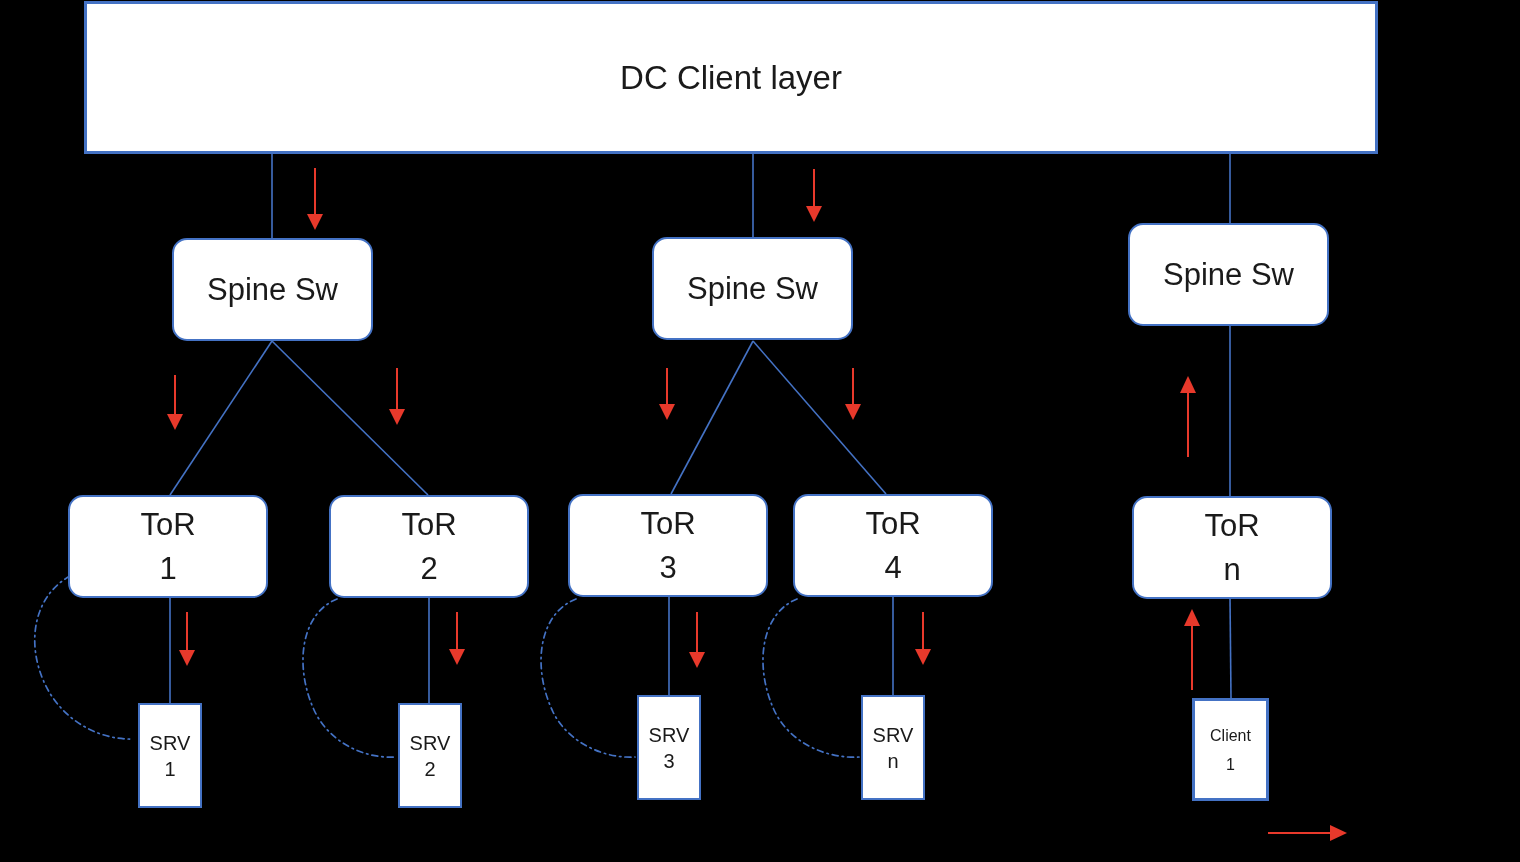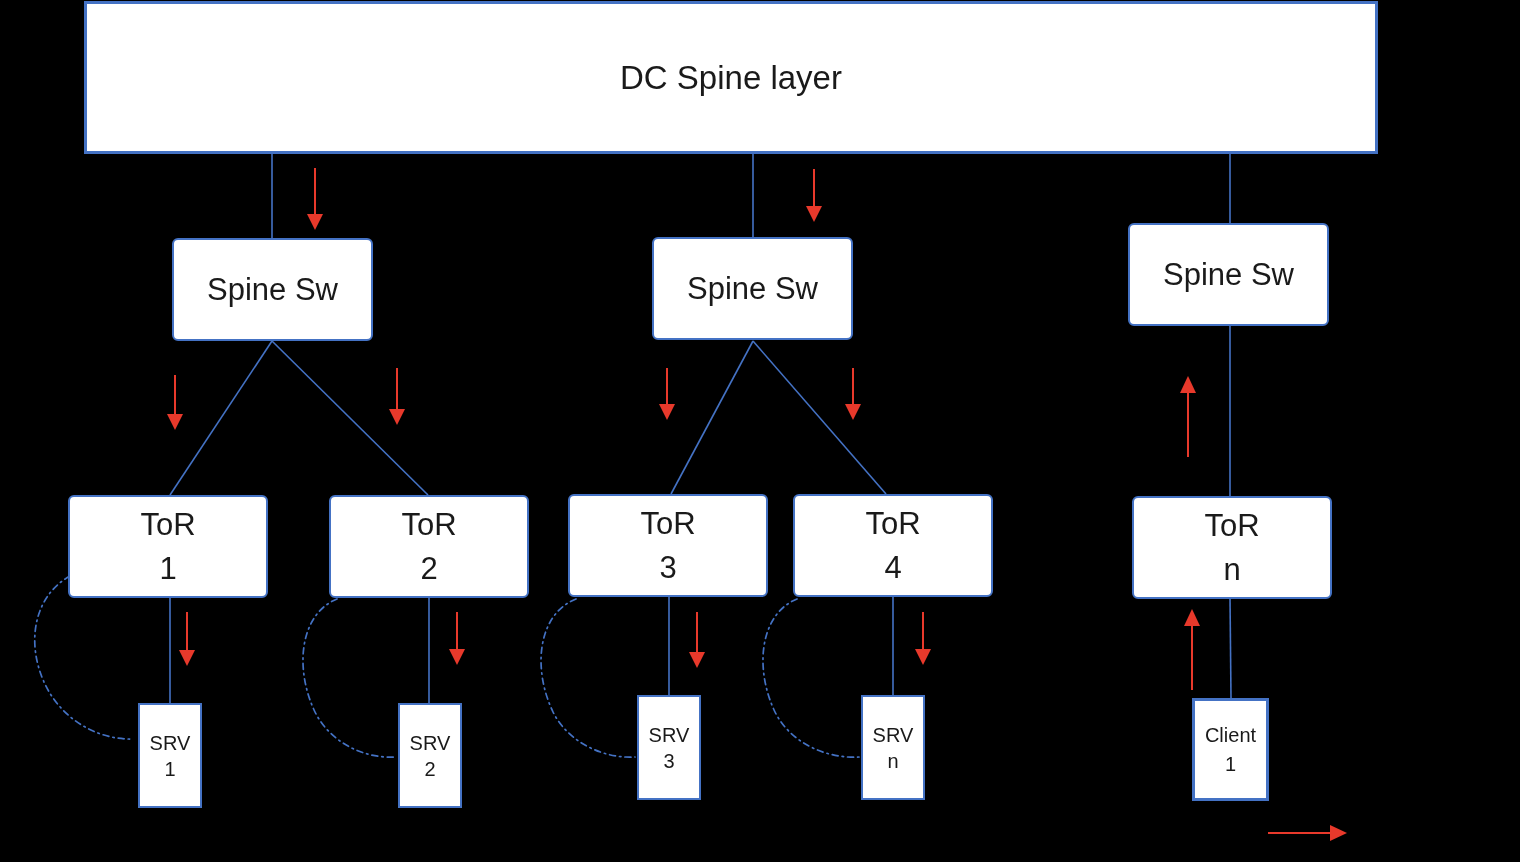--- a/index.html
+++ b/index.html
@@ -18,38 +18,38 @@
   .blue-line{stroke:var(--accent-blue);stroke-width:1.6;fill:none;}
   .loop-line{stroke:var(--accent-blue);stroke-width:1.7;fill:none;stroke-dasharray:6 4 1.5 4;stroke-linecap:round;}
   .red-line{stroke:var(--arrow-red);stroke-width:2;fill:none;}
   .red-head{fill:var(--arrow-red);stroke:none;}
   .box{
     position:absolute;box-sizing:border-box;background:var(--box-fill);
     border:2.5px solid var(--accent-blue);color:var(--text-ink);
     display:flex;flex-direction:column;align-items:center;justify-content:center;
     text-align:center;
   }
-  .rounded{border-radius:6px;}
+  .rounded{border-radius:15px;}
   .fabric-box{left:84px;top:1px;width:1294px;height:153px;border-width:3px;font-size:33px;}
   .spine-box{width:201px;height:103px;font-size:31px;}
   .spine-1{left:172px;top:238px;}
   .spine-2{left:652px;top:237px;}
   .spine-3{left:1128px;top:223px;}
   .tor-box{width:200px;height:103px;font-size:31px;line-height:44px;}
   .tor-1{left:68px;top:495px;}
   .tor-2{left:329px;top:495px;}
   .tor-3{left:568px;top:494px;}
   .tor-4{left:793px;top:494px;}
   .tor-n{left:1132px;top:496px;}
   .srv-box{width:64px;height:105px;font-size:20px;line-height:26px;border-width:2.5px;}
   .srv-1{left:138px;top:703px;}
   .srv-2{left:398px;top:703px;}
   .srv-3{left:637px;top:695px;}
   .srv-n{left:861px;top:695px;}
-  .client-box{left:1192px;top:698px;width:77px;height:103px;font-size:20px;line-height:29px;border-width:3px;}
+  .client-box{left:1192px;top:698px;width:77px;height:103px;font-size:16px;line-height:29px;border-width:3px;}
   .lbl{display:block;}
 </style>
 </head>
 <body>
 
 <div id="canvas">
 
   <svg id="wires" viewBox="0 0 1520 862" xmlns="http://www.w3.org/2000/svg">
 
     <line class="blue-line" x1="272" y1="154" x2="272" y2="238"></line>
@@ -123,21 +123,21 @@
         <polygon class="red-head" points="1192,609 1184,626 1200,626"></polygon>
     </g>
 
     <g>
       <line class="red-line" x1="1268" y1="833" x2="1331" y2="833"></line>
         <polygon class="red-head" points="1347,833 1330,825 1330,841"></polygon>
     </g>
   </svg>
 
   <div class="box fabric-box">
-    <span class="lbl">DC Spine layer</span>
+    <span class="lbl">DC Client layer</span>
   </div>
 
   <div class="box rounded spine-box spine-1">
     <span class="lbl">Spine Sw</span>
   </div>
   <div class="box rounded spine-box spine-2">
     <span class="lbl">Spine Sw</span>
   </div>
   <div class="box rounded spine-box spine-3">
     <span class="lbl">Spine Sw</span>

